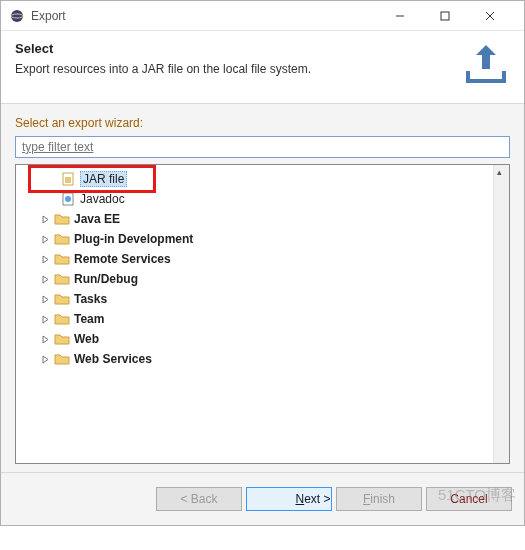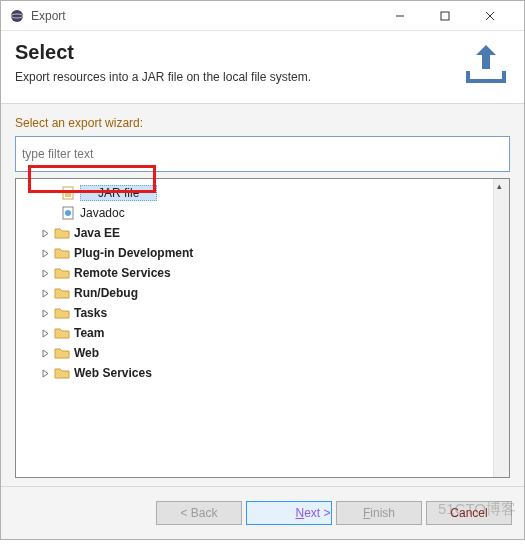--- a/index.html
+++ b/index.html
@@ -6,43 +6,43 @@
   body { margin: 0; background: #fff; width: 525px; height: 550px; overflow: hidden; }
   .window { width: 525px; border: 1px solid #b0b0b0; background: #fff; position: relative; }
   .titlebar { height: 30px; display: flex; align-items: center; padding: 0 12px 0 8px; border-bottom: 1px solid #e5e5e5; background: #fff; }
   .titlebar-icon { width: 16px; height: 16px; margin-right: 6px; }
   .titlebar-text { flex: 1; color: #555; }
   .titlebar-btns { display: flex; height: 100%; }
   .tbtn { width: 45px; height: 100%; display: flex; align-items: center; justify-content: center; color: #333; }
   .tbtn svg { width: 10px; height: 10px; }
   .header { padding: 10px 14px 14px 14px; display: flex; align-items: flex-start; background: #fff; border-bottom: 1px solid #d8d8d8; }
   .header-left { flex: 1; }
-  .header-title { font-size: 20px; font-weight: 600; color: #222; margin-bottom: 6px; }
+  .header-title { font-size: 13px; font-weight: 600; color: #222; margin-bottom: 6px; }
   .header-desc { color: #333; }
   .header-icon { width: 48px; height: 48px; margin-left: 8px; }
   .body { padding: 12px 14px 8px 14px; background: #f4f4f4; }
   .field-label { color: #a16207; margin-bottom: 6px; }
-  .filter-input { width: 100%; height: 36px; border: 1px solid #7a9fcd; padding: 2px 6px; background: #fff; color: #777; outline: none; }
+  .filter-input { width: 100%; height: 22px; border: 1px solid #7a9fcd; padding: 2px 6px; background: #fff; color: #777; outline: none; text-decoration: underline; }
   .tree-wrap { border: 1px solid #888; background: #fff; margin-top: 6px; height: 300px; position: relative; }
   .tree-scroll { position: absolute; inset: 0 16px 0 0; overflow: hidden; padding: 4px 0; }
   .scrollbar { position: absolute; right: 0; top: 0; bottom: 0; width: 16px; border-left: 1px solid #e3e3e3; background: #f0f0f0; }
   .scroll-up { position: absolute; top: 2px; left: 3px; font-size: 9px; color: #555; }
   .row { display: flex; align-items: center; height: 20px; padding-left: 4px; white-space: nowrap; }
   .row.indent1 { padding-left: 24px; font-weight: bold; }
   .row.indent2 { padding-left: 44px; }
   .expander { width: 11px; height: 11px; margin-right: 3px; display: inline-flex; align-items: center; justify-content: center; }
   .expander svg { width: 9px; height: 9px; }
   .node-icon { width: 16px; height: 16px; margin-right: 4px; display: inline-flex; align-items: center; justify-content: center; }
   .node-label { color: #222; }
-  .selected { background: #cde3f8; border: 1px dotted #6aa6de; padding: 0 17px; }
+  .selected { background: #cde3f8; border: 1px dotted #6aa6de; padding: 0 2px; }
   .highlight-box { position: absolute; left: 27px; top: 164px; width: 128px; height: 28px; border: 3px solid #e51a1a; pointer-events: none; }
   .footer { border-top: 1px solid #d8d8d8; padding: 14px 12px; display: flex; justify-content: flex-end; gap: 4px; background: #f4f4f4; }
   .btn { min-width: 86px; height: 24px; border: 1px solid #adadad; background: #e1e1e1; color: #7f1d1d; display: flex; align-items: center; justify-content: center; }
   .btn.disabled { color: #9b9b9b; }
-  .btn.primary { border: 1px solid #3399ff; background: #e5f1fb; color: #8b5cf6; padding-left: 48px; }
+  .btn.primary { border: 1px solid #3399ff; background: #e5f1fb; color: #0f172a; padding-left: 48px; }
   .btn u { text-decoration: underline; }
   .watermark { position: absolute; right: 8px; bottom: 20px; font-size: 15px; color: rgba(120,120,120,0.4); pointer-events: none; }
 </style>
 </head>
 <body>
 
 <div class="window">
 
   <div class="titlebar">
     <span class="titlebar-icon">

